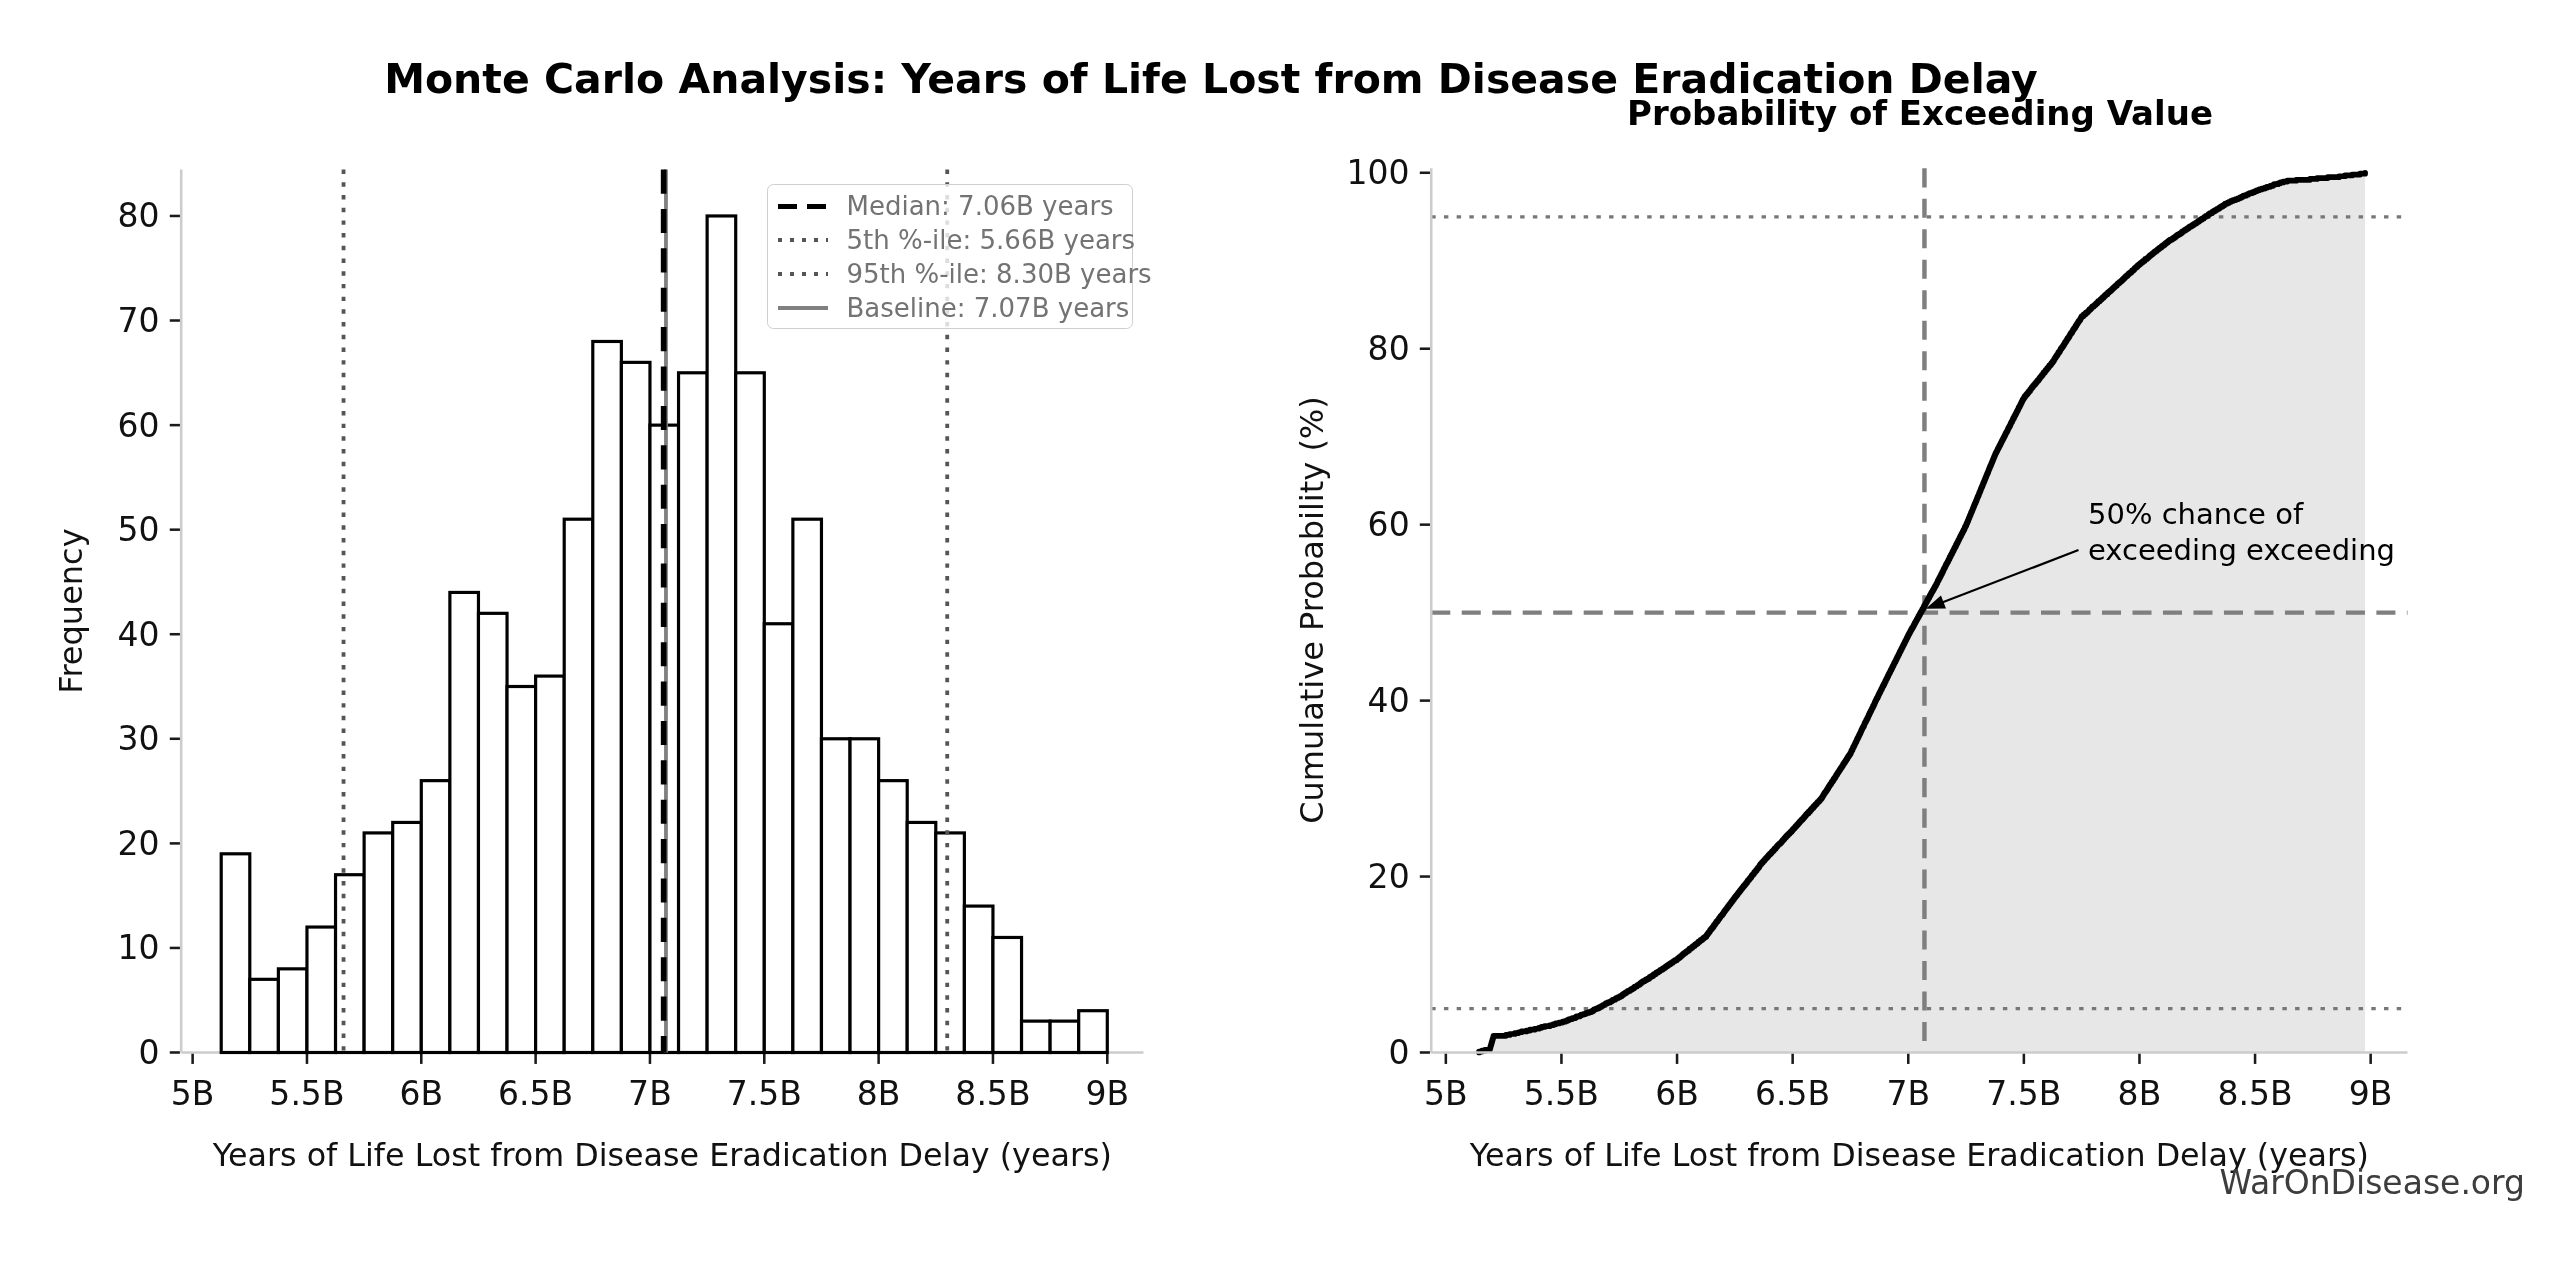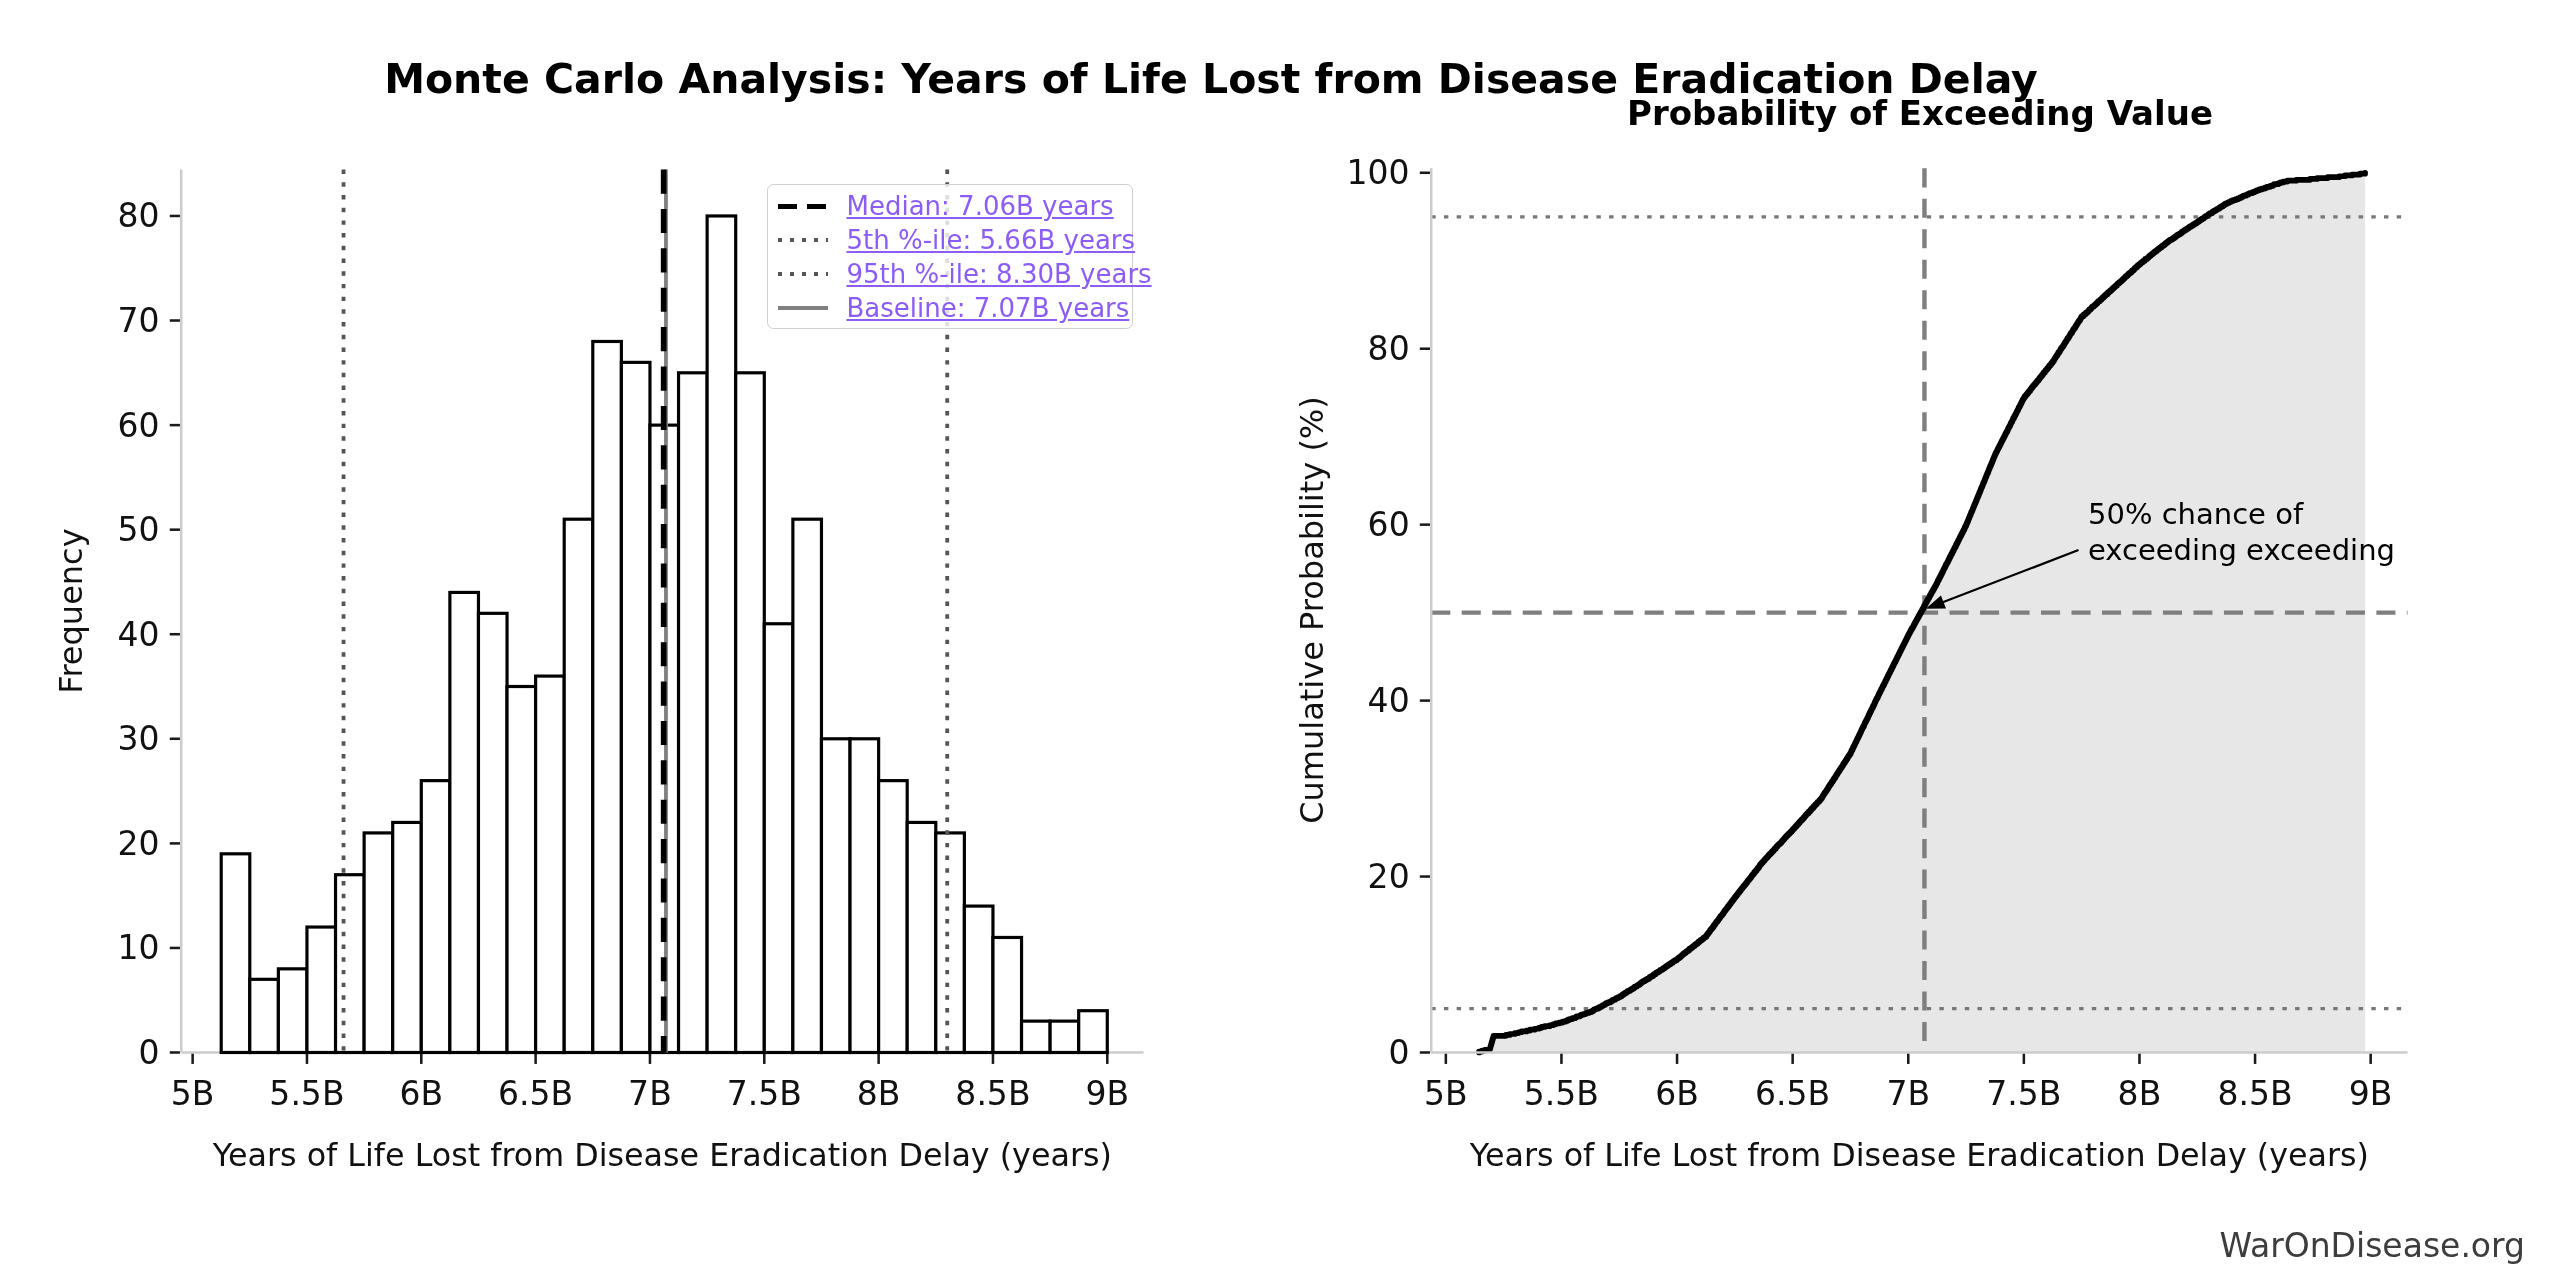--- a/index.html
+++ b/index.html
@@ -28,27 +28,27 @@
   .legend{
     position:absolute;left:767px;top:184px;width:366px;height:145px;
     background:rgba(255,255,255,0.8);border:1.9px solid #cfcfcf;border-radius:6.4px;
     box-sizing:border-box;padding:4.4px 0 0 9.5px;
   }
   .legend-row{display:flex;align-items:center;height:34px;}
   .legend-sample{flex:0 0 50px;width:50px;margin-right:19px;}
   .ls-dash{height:5.7px;background:repeating-linear-gradient(90deg,#000 0 19px,transparent 19px 29px);}
   .ls-dot{height:3.8px;background:repeating-linear-gradient(90deg,#555 0 4.4px,transparent 4.4px 12px);}
   .ls-solid{height:3.8px;background:#808080;}
-  .legend-label{font-size:26px;color:#8b5cf6;white-space:nowrap;text-decoration:underline;}
+  .legend-label{font-size:26px;color:#737373;white-space:nowrap;}
   .annotation{
     position:absolute;left:2088px;top:496px;font-size:29px;line-height:36px;color:#000;
     white-space:nowrap;
   }
   .watermark{
-    position:absolute;top:1226px;right:51px;font-size:33px;color:#3d3d3d;white-space:nowrap;
+    position:absolute;top:1163px;right:51px;font-size:33px;color:#3d3d3d;white-space:nowrap;
   }
 </style>
 </head>
 <body>
 
 <div class="figure">
 
   <svg id="chart-svg" width="2576" height="1271" viewBox="0 0 4055 2001">
       <g>
         <g>

